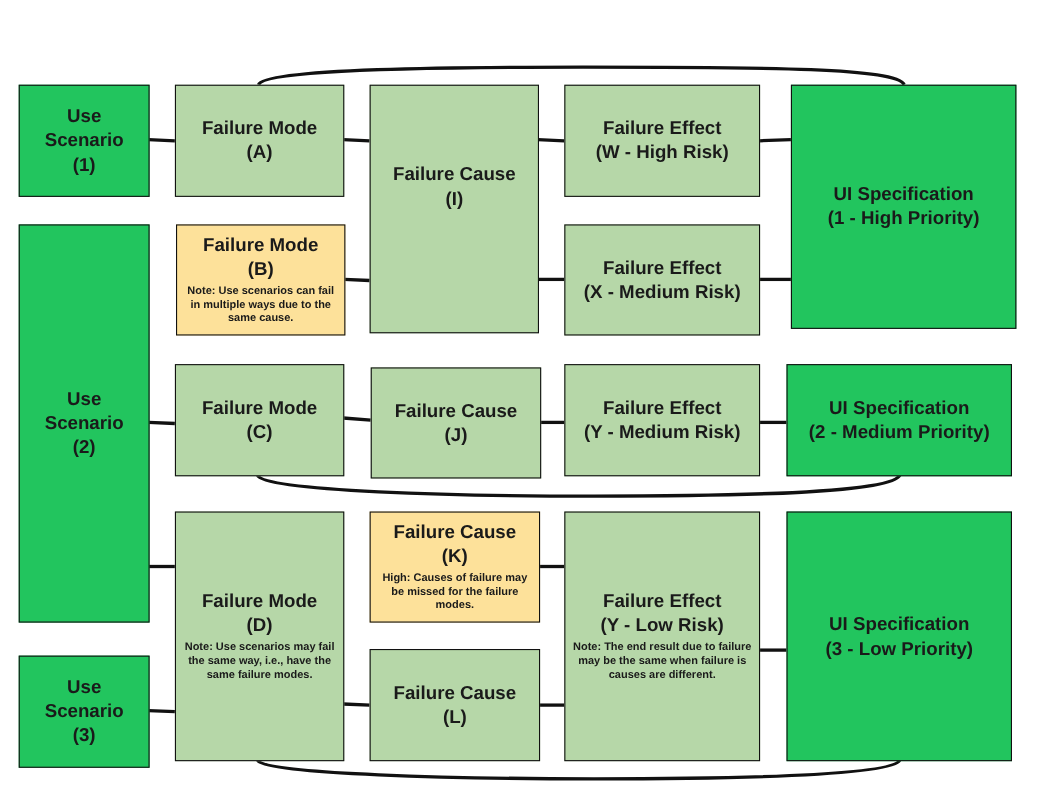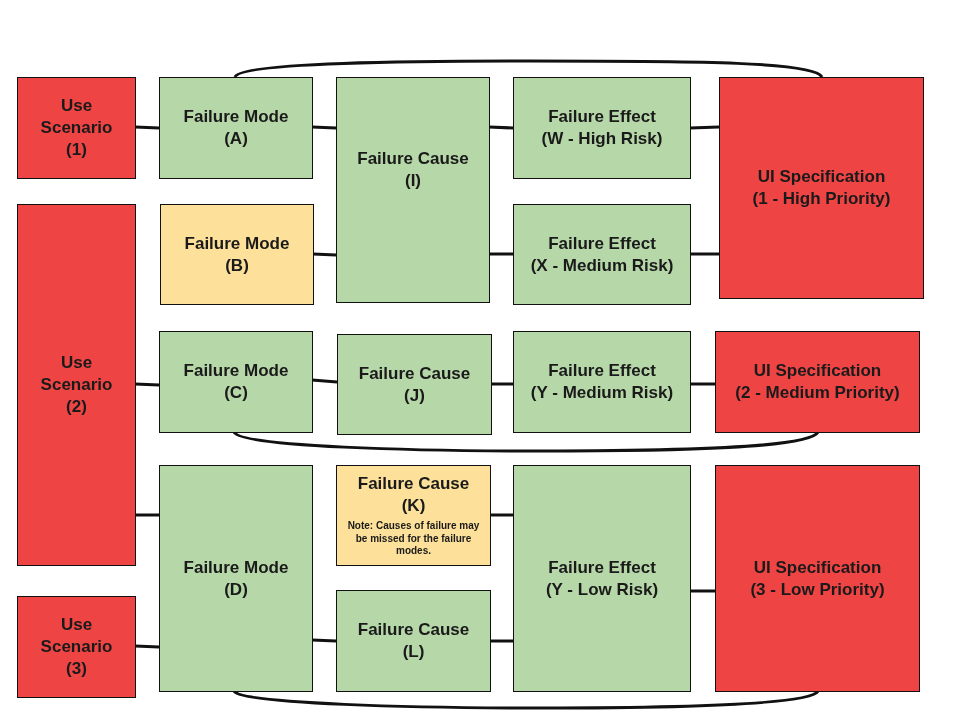--- a/index.html
+++ b/index.html
@@ -1,21 +1,21 @@
 <!DOCTYPE html>
 <html><head>
   <meta charset="utf-8">
   <style>
     html, body { margin: 0; padding: 0; background: #ffffff; }
     body { width: 960px; height: 720px; position: relative; overflow: hidden;
            font-family: "Liberation Sans", sans-serif; color: #1a1a1a; }
     .box { position: absolute; box-sizing: border-box; border: 1.5px solid #111;
            display: flex; flex-direction: column; align-items: center; justify-content: center;
            text-align: center; font-weight: bold; }
-    .blue { background: #ef4444; }
+    .blue { background: #22c55e; }
     .green { background: #b6d7a8; }
     .yellow { background: #fde19a; }
     .title { font-size: 17px; line-height: 22px; }
     .note { font-size: 10px; line-height: 12.5px; margin-top: 3px; padding: 0 6px; }
     svg.connectors { position: absolute; left: 0; top: 0; width: 960px; height: 720px; }
     svg.connectors path, svg.connectors line { stroke: #111; fill: none; }
   </style>
 </head>
 <body>
 
@@ -60,42 +60,44 @@
 (3)</div>
 </div>
 
 <div class="box green" style="left:159px;top:77px;width:154px;height:102px;">
   <div class="title ml">Failure Mode
 (A)</div>
 </div>
 <div class="box yellow" style="left:160px;top:204px;width:154px;height:101px;">
   <div class="title ml">Failure Mode
 (B)</div>
+  <div class="note">Note: Use scenarios can fail in multiple ways due to the same cause.</div>
 </div>
 <div class="box green" style="left:159px;top:331px;width:154px;height:102px;">
   <div class="title ml">Failure Mode
 (C)</div>
 </div>
 <div class="box green" style="left:159px;top:465px;width:154px;height:227px;">
   <div class="title ml">Failure Mode
 (D)</div>
+  <div class="note">Note: Use scenarios may fail the same way, i.e., have the same failure modes.</div>
 </div>
 
 <div class="box green" style="left:336px;top:77px;width:154px;height:226px;padding-bottom:40px;">
   <div class="title ml">Failure Cause
 (I)</div>
 </div>
 <div class="box green" style="left:337px;top:334px;width:155px;height:101px;">
   <div class="title ml">Failure Cause
 (J)</div>
 </div>
 <div class="box yellow" style="left:336px;top:465px;width:155px;height:101px;">
   <div class="title ml">Failure Cause
 (K)</div>
-  <div class="note">Note: Causes of failure may be missed for the failure modes.</div>
+  <div class="note">High: Causes of failure may be missed for the failure modes.</div>
 </div>
 <div class="box green" style="left:336px;top:590px;width:155px;height:102px;">
   <div class="title ml">Failure Cause
 (L)</div>
 </div>
 
 <div class="box green" style="left:513px;top:77px;width:178px;height:102px;">
   <div class="title ml">Failure Effect
 (W - High Risk)</div>
 </div>
@@ -103,20 +105,21 @@
   <div class="title ml">Failure Effect
 (X - Medium Risk)</div>
 </div>
 <div class="box green" style="left:513px;top:331px;width:178px;height:102px;">
   <div class="title ml">Failure Effect
 (Y - Medium Risk)</div>
 </div>
 <div class="box green" style="left:513px;top:465px;width:178px;height:227px;">
   <div class="title ml">Failure Effect
 (Y - Low Risk)</div>
+  <div class="note">Note: The end result due to failure may be the same when failure is causes are different.</div>
 </div>
 
 <div class="box blue" style="left:719px;top:77px;width:205px;height:222px;">
   <div class="title ml">UI Specification
 (1 - High Priority)</div>
 </div>
 <div class="box blue" style="left:715px;top:331px;width:205px;height:102px;">
   <div class="title ml">UI Specification
 (2 - Medium Priority)</div>
 </div>

